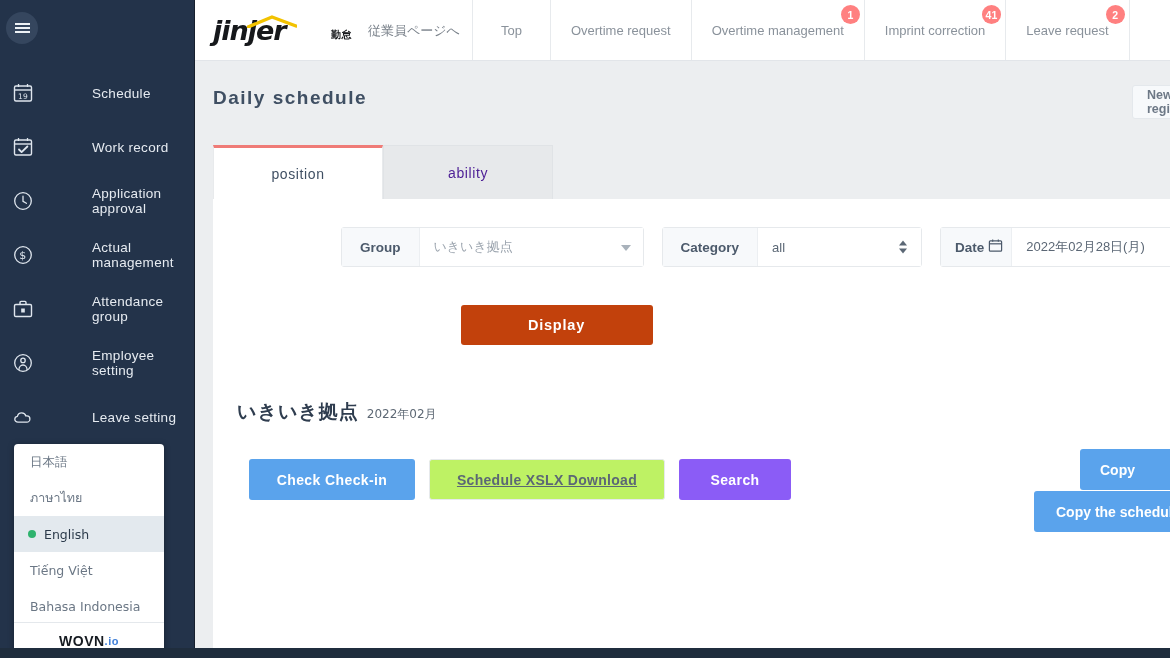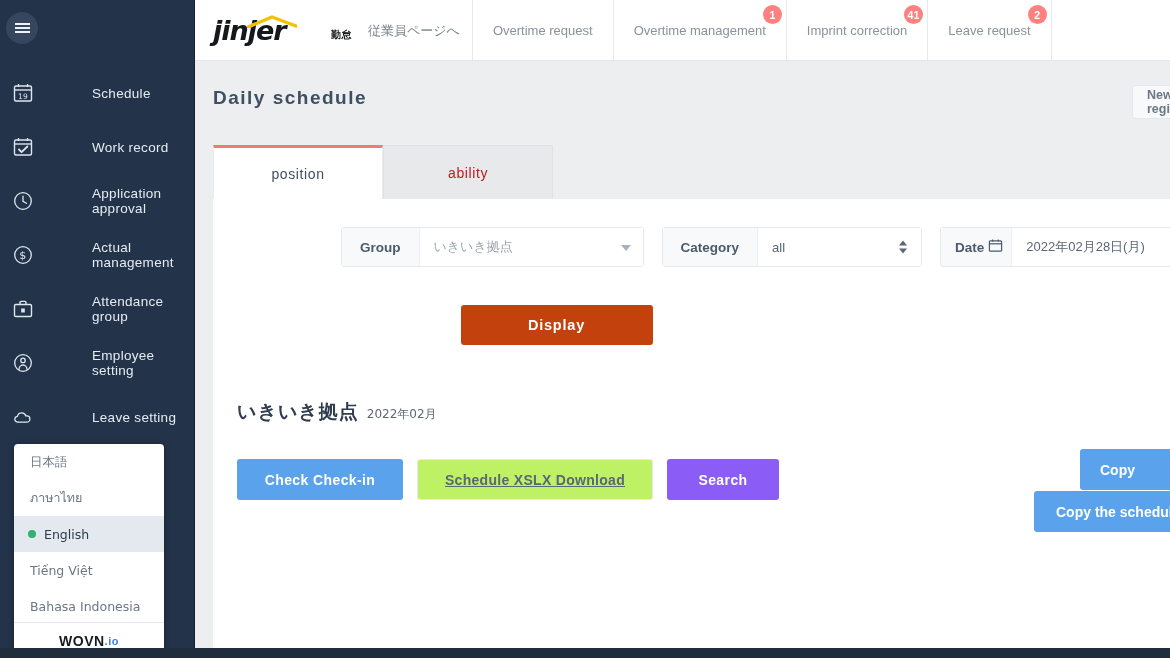--- a/index.html
+++ b/index.html
@@ -148,21 +148,21 @@
   
   .tabs-row {
     position: relative; height: 58px;
     background: #eceef0;
     padding-left: 18px;
     display: flex; align-items: flex-end;
   }
   .tab {
     width: 170px; height: 54px;
     display: flex; align-items: center; justify-content: center;
-    font-size: 14px; color: #b91c1c; letter-spacing: .6px;
+    font-size: 14px; color: #4c1d95; letter-spacing: .6px;
     background: #e7e9eb; border: 1px solid #e0e3e6; border-bottom: none;
     cursor: pointer;
   }
   .tab.active {
     background: #ffffff; color: #3f4f63;
     border-top: 3px solid #ef7b77;
     border-left: 1px solid #e8eaec; border-right: 1px solid #e8eaec;
   }
   .panel {
     background: #ffffff;
@@ -230,21 +230,21 @@
     font-size: 19px; font-weight: bold; color: #2f3d4f; letter-spacing: 1px;
     font-family: "DejaVu Sans", sans-serif;
   }
   .group-heading .ym {
     font-size: 12px; color: #5d6874; margin-left: 8px;
     font-family: "DejaVu Sans", sans-serif;
   }
 
   .action-row {
     position: relative;
-    padding: 34px 0 0 24px;
+    padding: 34px 0 0 36px;
     display: flex; align-items: center; gap: 14px;
   }
   .btn-checkin { width: 166px; height: 41px; background: #5aa3ec; color: #fff; font-size: 14px; letter-spacing: .4px; }
   .btn-xlsx {
     width: 236px; height: 41px; background: #bef264; color: #5b6775;
     border: 1px solid #e6e9ec; font-size: 14px; letter-spacing: .3px; text-decoration: underline;
   }
   .btn-search { width: 112px; height: 41px; background: #8b5cf6; color: #fff; font-size: 14px; letter-spacing: .4px; }
 
   .btn-copy-top {
@@ -392,20 +392,23 @@
         <svg class="logo-roof" viewBox="0 0 50 13">
           <path d="M1 12 L25 2 L49 11" fill="none" stroke="#f2c200" stroke-width="3.4" stroke-linecap="round" stroke-linejoin="round"></path>
         </svg>
         <div class="logo-text">jinjer</div>
       </div>
       <div class="logo-kintai">勤怠</div>
       <div class="brand-link">従業員ページへ</div>
     </div>
 
     <div class="topnav">
+      <div class="topnav-item">
+        <span>Top</span>
+      </div>
       <div class="topnav-item">
         <span>Overtime request</span>
       </div>
       <div class="topnav-item">
         <span>Overtime management</span>
         <span class="badge">1</span>
       </div>
       <div class="topnav-item">
         <span>Imprint correction</span>
         <span class="badge">41</span>

